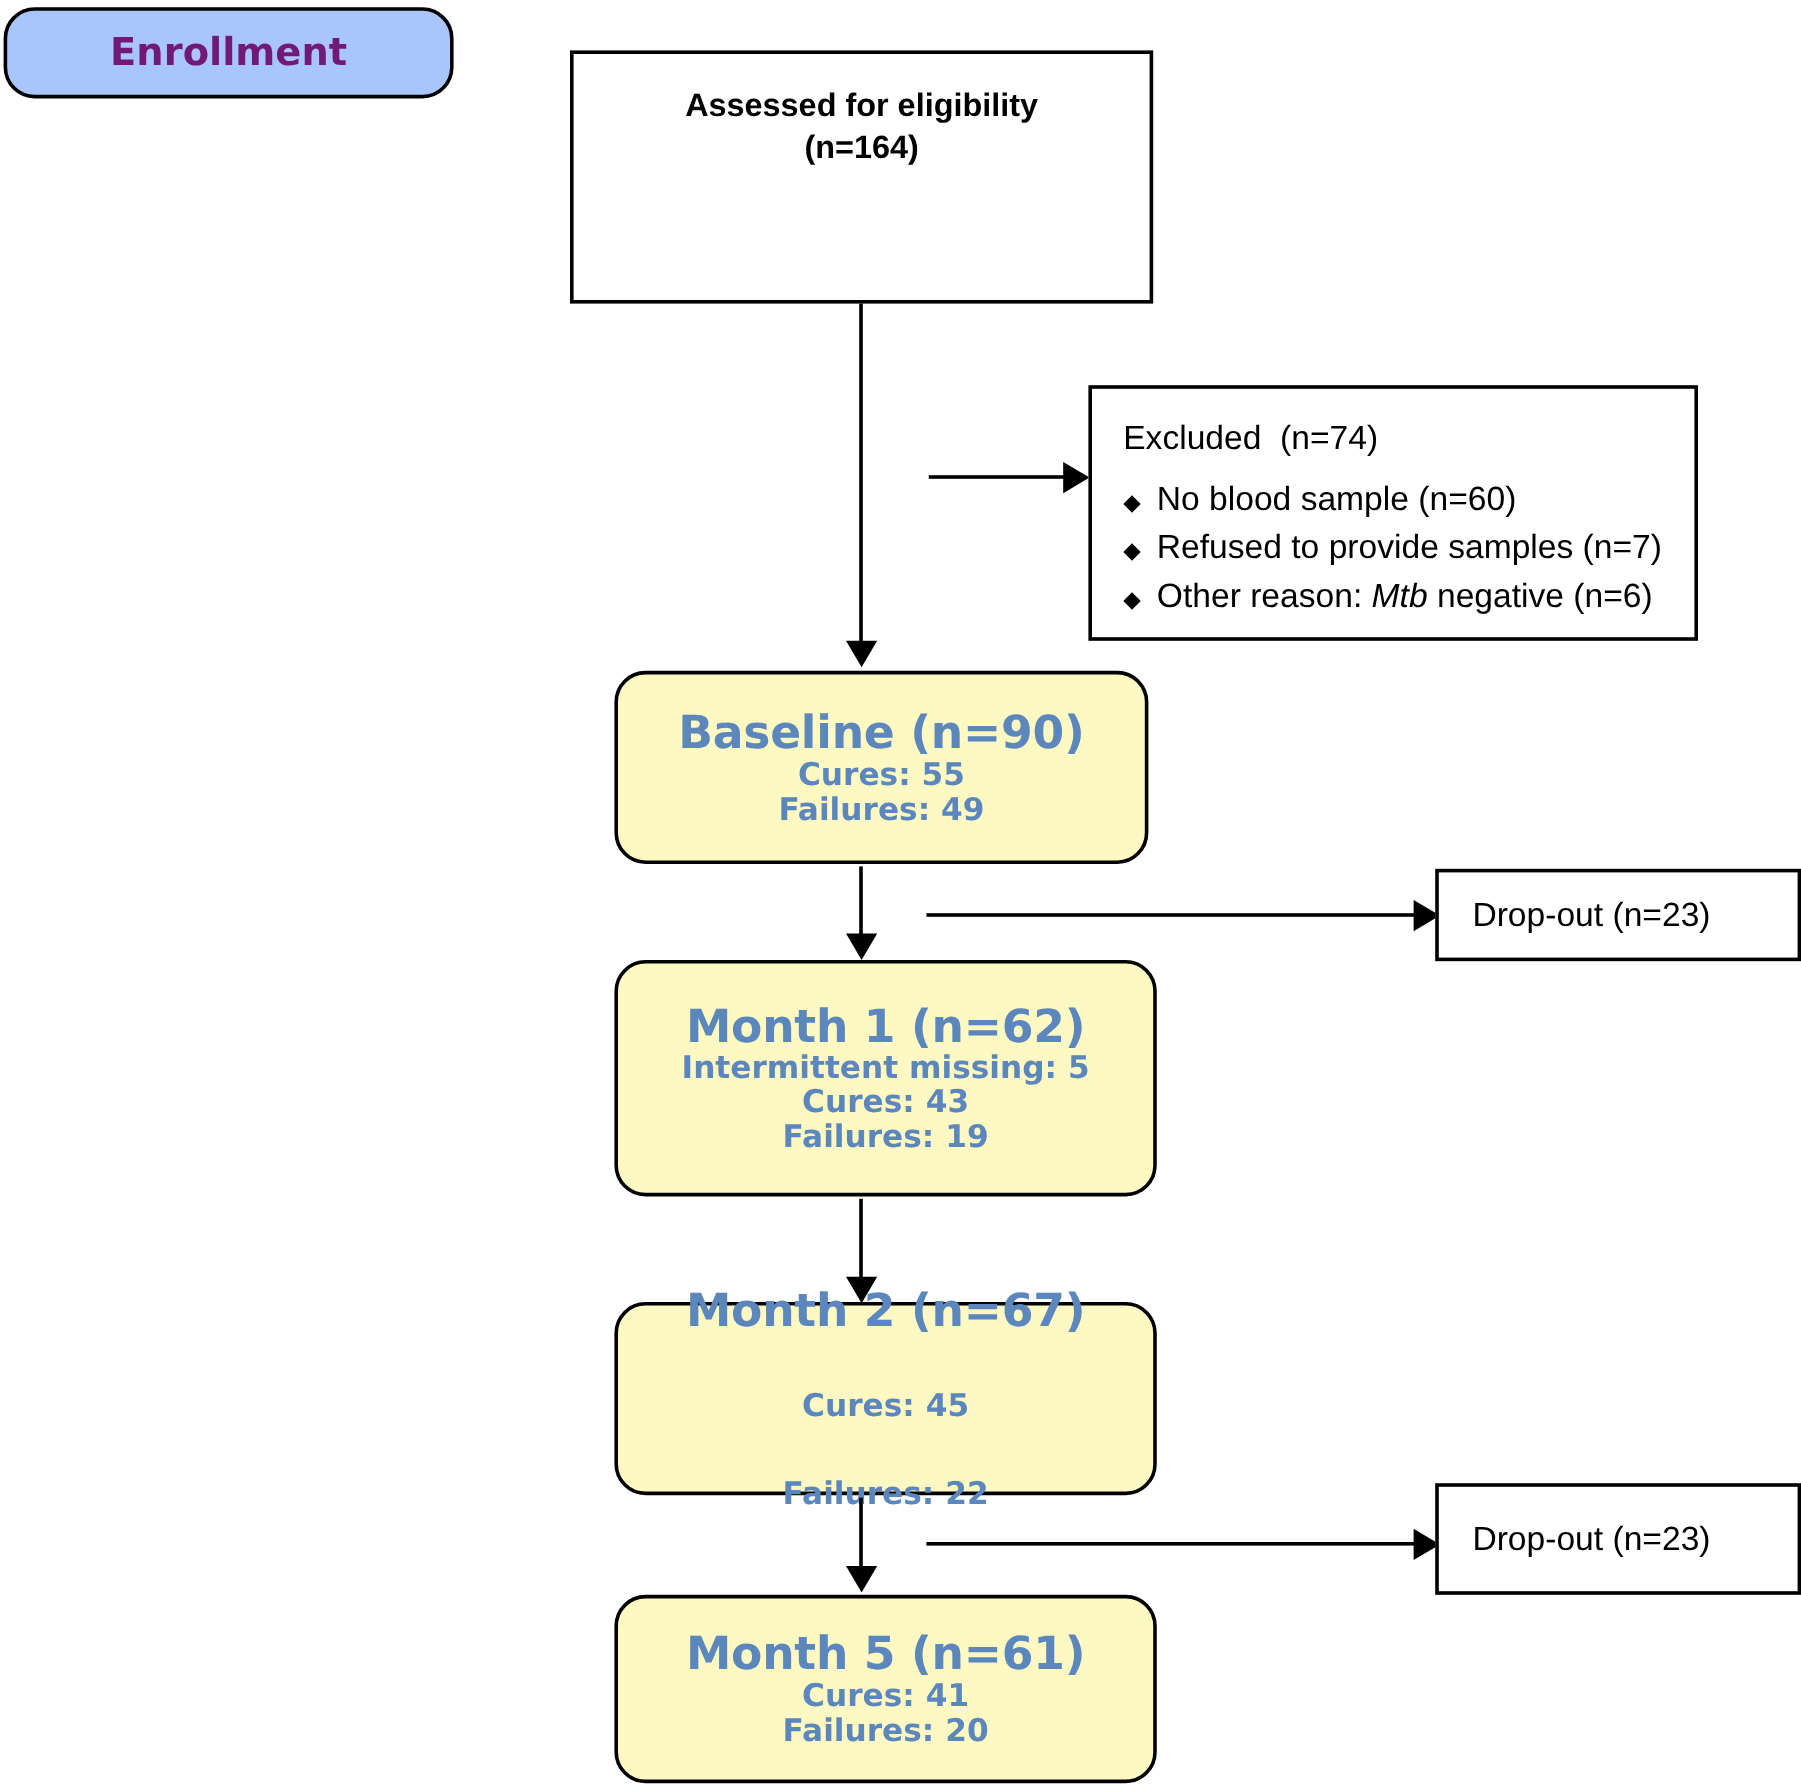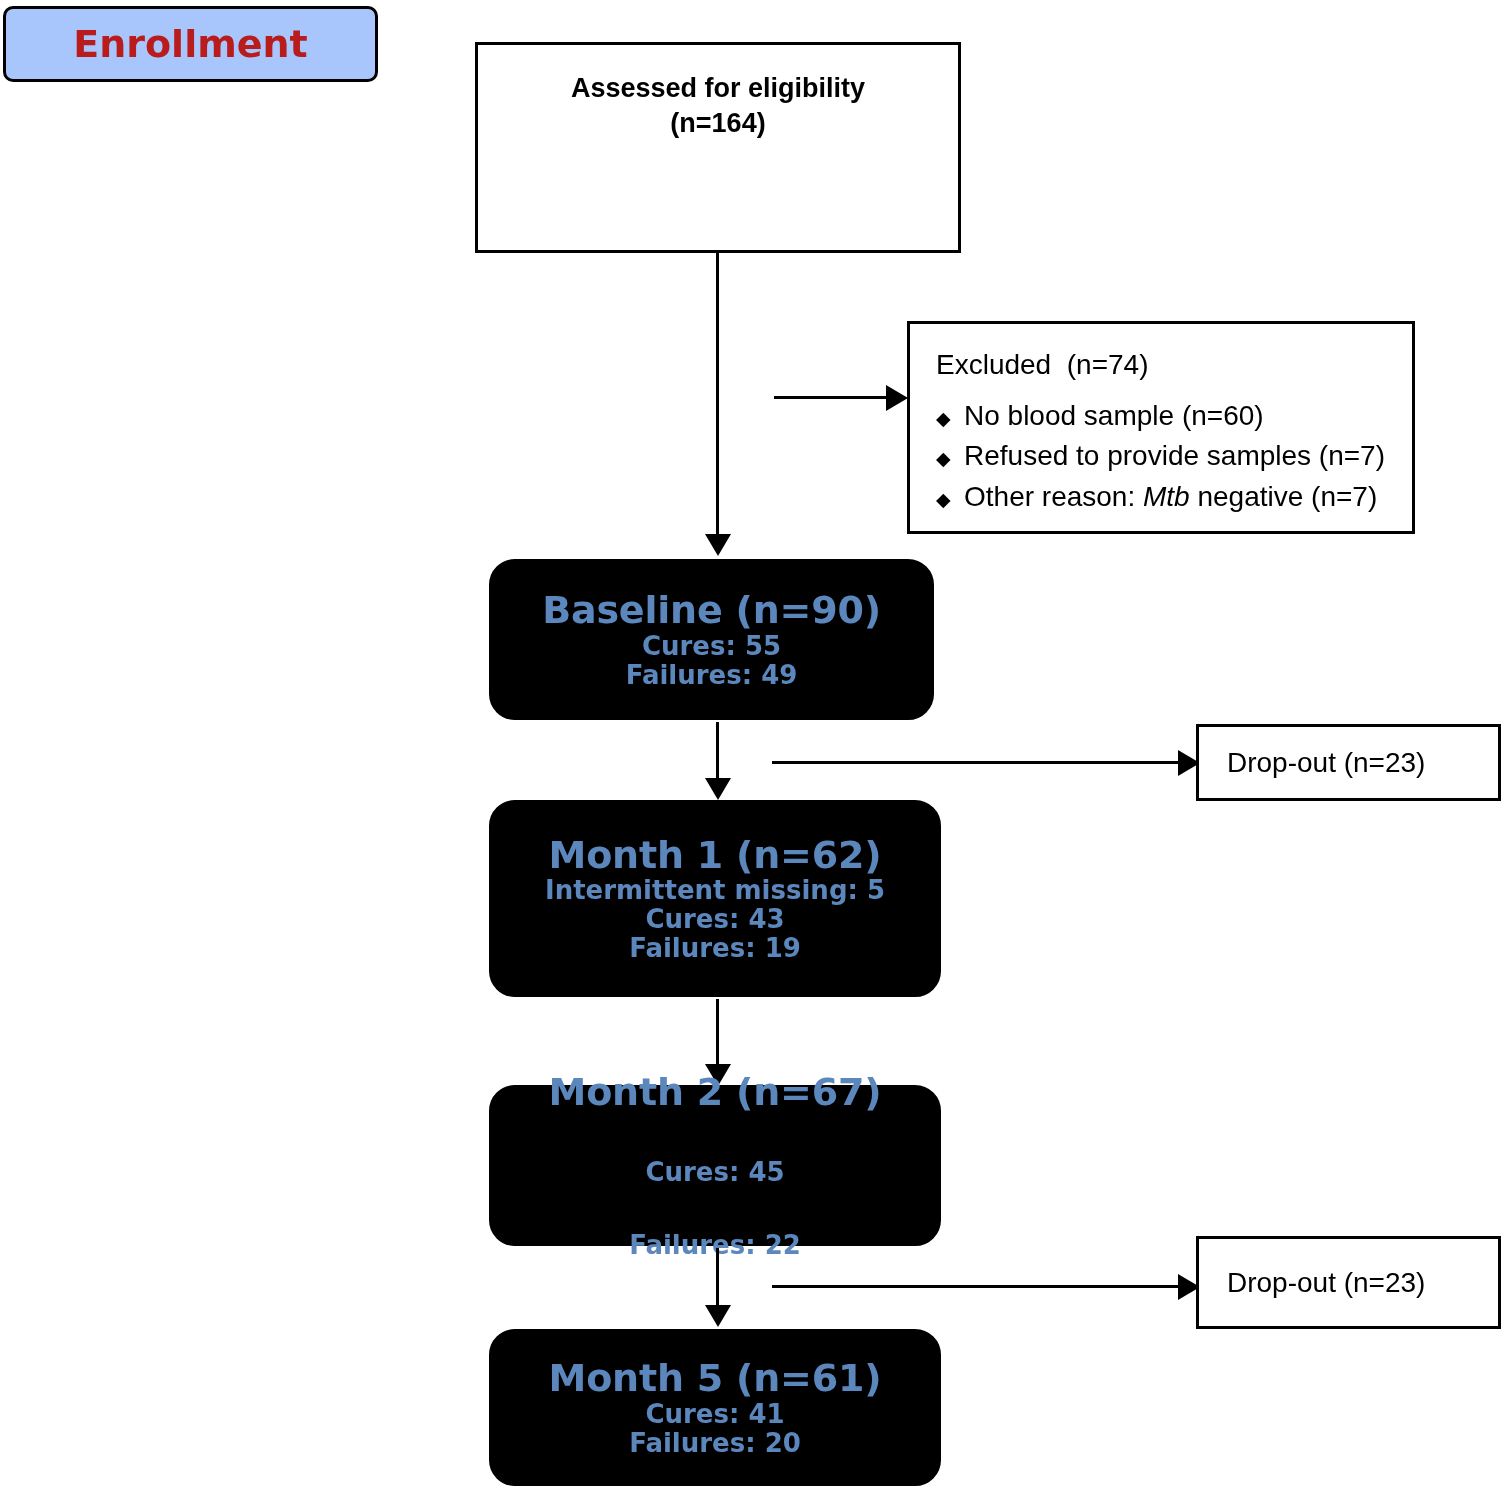--- a/index.html
+++ b/index.html
@@ -13,57 +13,58 @@
     height: 1489px;
     background: #ffffff;
     overflow: hidden;
     font-family: "Liberation Sans", sans-serif;
   }
 
   
   .blue-box {
     position: absolute;
     box-sizing: border-box;
-    background: #000000;
+    background: #fef9c3;
     border: 3px solid #000000;
     border-radius: 26px;
     display: flex;
     flex-direction: column;
     align-items: center;
     justify-content: center;
     color: #5b87bd;
     font-family: "DejaVu Sans", sans-serif;
     font-weight: bold;
     text-align: center;
     line-height: 1.12;
+    margin-left: 23px;
   }
   .blue-box .title {
     font-size: 38px;
     letter-spacing: -0.2px;
     white-space: nowrap;
   }
   .blue-box .sub {
     font-size: 26px;
     white-space: nowrap;
   }
 
   
   .phase-label {
     position: absolute;
     box-sizing: border-box;
     background: #a8c6fc;
     border: 3px solid #000000;
-    border-radius: 10px;
+    border-radius: 26px;
     display: flex;
     align-items: center;
     justify-content: center;
-    color: #b91c1c;
+    color: #701a75;
     font-family: "DejaVu Sans", sans-serif;
     font-weight: bold;
-    font-size: 38px;
+    font-size: 32px;
     text-align: center;
     line-height: 1.12;
   }
 
   
   .white-box {
     position: absolute;
     box-sizing: border-box;
     background: #ffffff;
     border: 3px solid #000000;
@@ -184,21 +185,21 @@
       <li>
         <span class="excl-bullet">◆</span>
         <span class="excl-text">No blood sample (n=60)</span>
       </li>
       <li>
         <span class="excl-bullet">◆</span>
         <span class="excl-text">Refused to provide samples (n=7)</span>
       </li>
       <li>
         <span class="excl-bullet">◆</span>
-        <span class="excl-text"><span>Other reason: </span><i>Mtb</i><span> negative (n=7)</span></span>
+        <span class="excl-text"><span>Other reason: </span><i>Mtb</i><span> negative (n=6)</span></span>
       </li>
     </ul>
   </div>
 
 
   <div class="blue-box" style="left:489px; top:559px; width:445px; height:161px;">
     <div class="title">Baseline (n=90)</div>
     <div class="sub">Cures: 55</div>
     <div class="sub">Failures: 49</div>
   </div>

